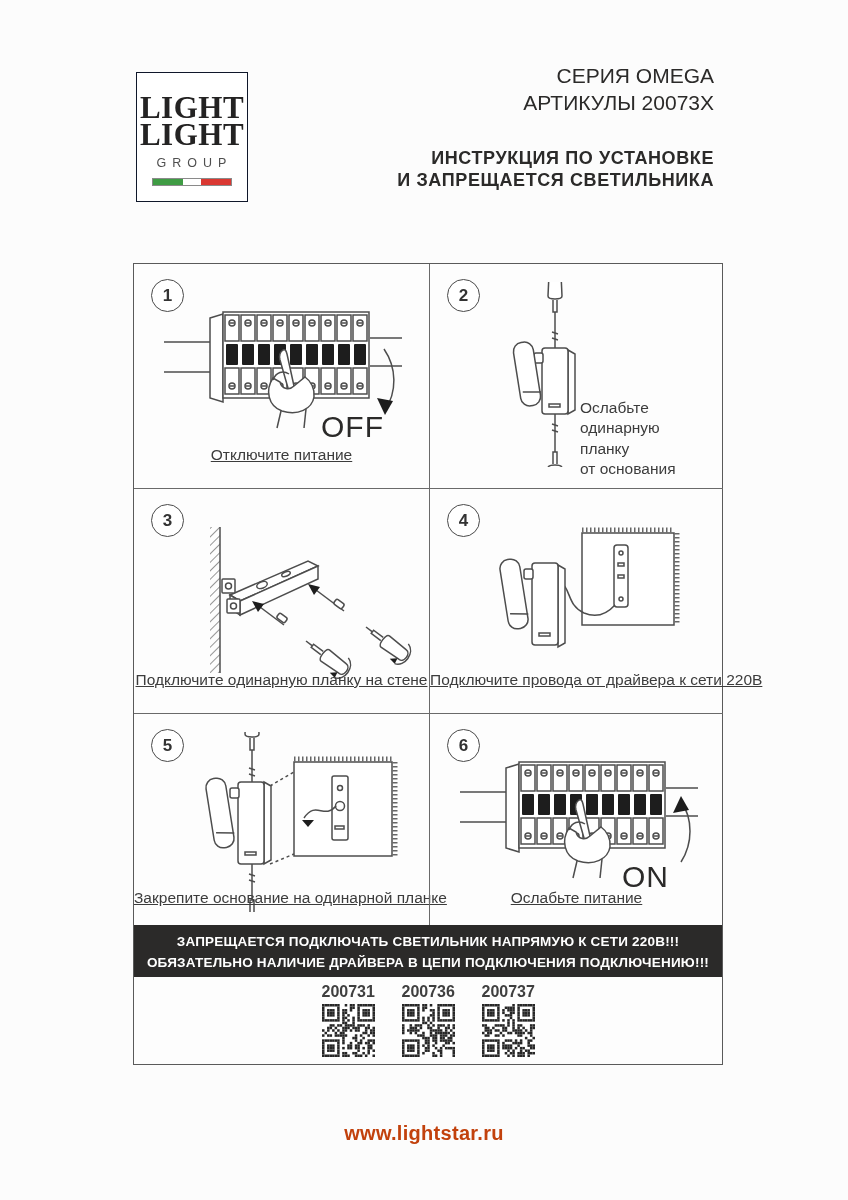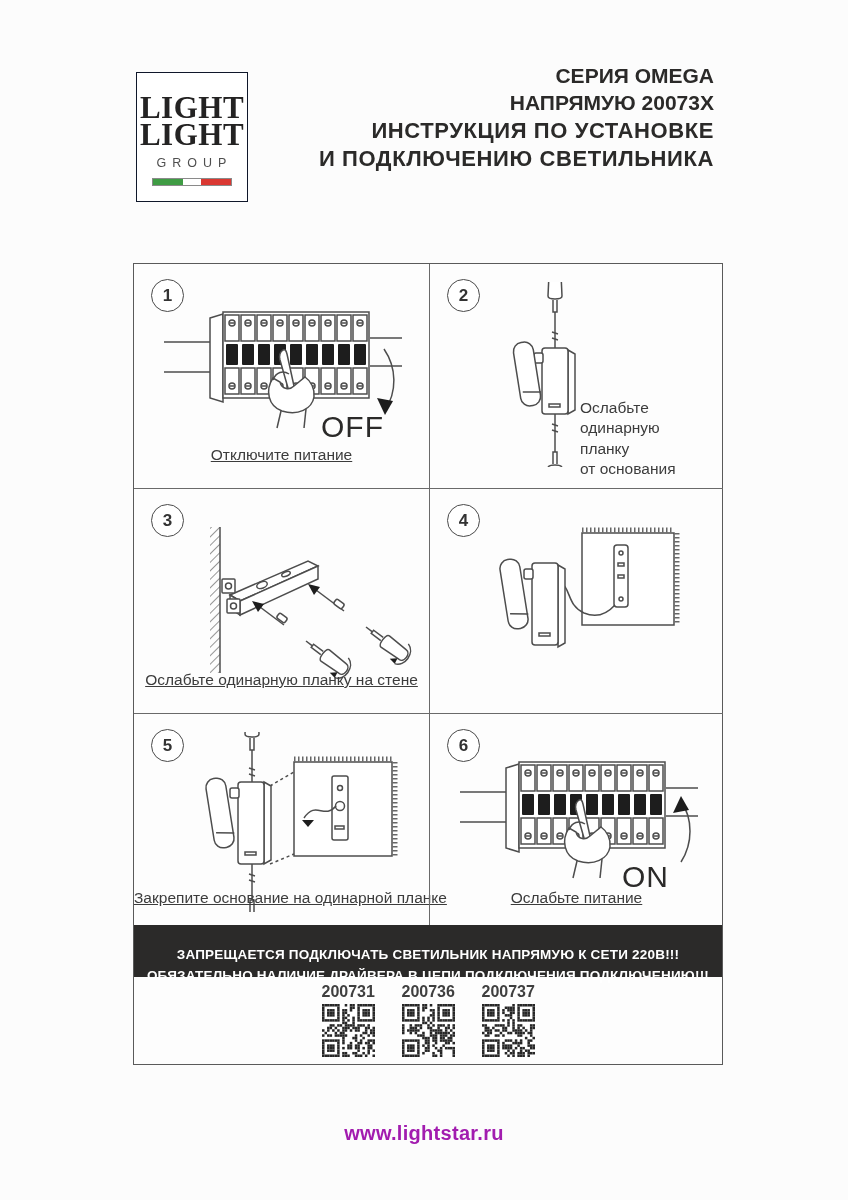--- a/index.html
+++ b/index.html
@@ -24,22 +24,22 @@
   }
   .logo-flag {
     display:flex; width:80px; height:8px; margin:8px auto 0 auto;
     border:1px solid #8a8a8a;
   }
   .logo-flag span { height:100%; }
   
   .hdr {
     position:absolute; right:134px; top:62px; text-align:right;
   }
-  .hdr-series { font-size:21px; font-weight:700; line-height:1.3; }
-  .hdr-title  { font-size:22px; font-weight:700; line-height:1.27; letter-spacing:0.6px; }
+  .hdr-series { font-size:21px; font-weight:400; line-height:1.3; }
+  .hdr-title  { margin-top:30px; font-size:18px; font-weight:700; line-height:1.27; letter-spacing:0.6px; }
   
   .grid {
     position:absolute; left:133px; top:263px; width:590px; height:802px;
     border:1px solid #5a5a5a; background:#fdfdfd;
   }
   .cell { position:absolute; width:295px; }
   .cell.right { border-left:1px solid #6a6a6a; width:294px; }
   .cell.hline { border-bottom:1px solid #6a6a6a; }
   .c1 { left:0;   top:0;   height:225px; }
   .c2 { left:295px;top:0;  height:225px; }
@@ -66,35 +66,35 @@
   .illus { position:absolute; left:0; top:30px; }
   .c2 .illus, .c5 .illus { top:18px; }
   svg .ln  { stroke:#4d4d4d; stroke-width:1.5; fill:none; }
   svg .lnf { stroke:#4d4d4d; stroke-width:1.5; fill:#fff; }
   svg .blk { fill:#1d1d1d; stroke:none; }
   svg text.big { font-family:"Liberation Sans",sans-serif; font-size:30px; fill:#2b2a29; letter-spacing:1px; }
   
   .band {
     position:absolute; left:0; top:661px; width:100%; height:52px;
     background:#2b2a29; color:#ffffff; text-align:center;
-    font-size:13.5px; font-weight:700; line-height:1.58; padding-top:19px;
+    font-size:13.5px; font-weight:700; line-height:1.58; padding-top:6px;
     letter-spacing:0.2px;
   }
   
   .qr-row {
     position:absolute; left:0; top:713px; width:100%; height:88px;
     display:flex; justify-content:center; gap:27px; padding-top:6px;
   }
   .qr-item { width:53px; text-align:center; }
   .qr-label { font-size:16px; font-weight:700; color:#3f3f3f; margin-bottom:3px;text-align:center; }
   .qr { display:block; width:53px; height:53px; }
   
   .site {
     position:absolute; left:0; top:1122px; width:100%; text-align:center;
-    font-size:20px; font-weight:700; color:#a21caf; letter-spacing:0.3px;
+    font-size:20px; font-weight:700; color:#c2410c; letter-spacing:0.3px;
   }
 </style>
 </head>
 <body>
 
 <div class="page">
 
   <svg width="0" height="0" style="position:absolute" aria-hidden="true">
     <defs>
       <g id="sd">
@@ -128,24 +128,24 @@
     <div class="logo-group">GROUP</div>
     <div class="logo-flag">
       <span style="width: 38%; background: rgb(63, 156, 68);"></span>
       <span style="width: 24%; background: rgb(255, 255, 255);"></span>
       <span style="width: 38%; background: rgb(218, 56, 50);"></span>
     </div>
   </div>
 
   <div class="hdr">
     <div class="hdr-series">СЕРИЯ OMEGA</div>
-    <div class="hdr-series">НАПРЯМУЮ 20073X</div>
+    <div class="hdr-series">АРТИКУЛЫ 20073X</div>
     <div class="hdr-title">
       <div>ИНСТРУКЦИЯ ПО УСТАНОВКЕ</div>
-      <div>И ПОДКЛЮЧЕНИЮ СВЕТИЛЬНИКА</div>
+      <div>И ЗАПРЕЩАЕТСЯ СВЕТИЛЬНИКА</div>
     </div>
   </div>
 
   <div class="grid">
 
     <div class="cell c1 hline">
       <div class="step-circle">1</div>
       <svg class="illus" width="295" height="160" viewBox="0 0 295 160">
         <use href="#breaker-panel"></use>
         <g id="bk1">
@@ -264,21 +264,21 @@
         <ellipse class="ln" cx="152" cy="55" rx="4.5" ry="2.2" transform="rotate(-22 152 55)"></ellipse>
         <path class="ln" d="M150,106 L122,85"></path>
         <rect class="lnf" x="143" y="96" width="10" height="6" rx="2" transform="rotate(37 148 99)"></rect>
         <polygon class="blk" points="118,82 130,85 124,93"></polygon>
         <use href="#sd" transform="translate(172,122) rotate(127)"></use>
         <path class="ln" d="M210,92 L178,68"></path>
         <rect class="lnf" x="200" y="82" width="10" height="6" rx="2" transform="rotate(37 205 85)"></rect>
         <polygon class="blk" points="174,65 186,68 180,76"></polygon>
         <use href="#sd" transform="translate(232,108) rotate(127)"></use>
       </svg>
-      <div class="caption cap-row12">Ослабьте одинарную планку на стене</div>
+      <div class="caption cap-row12">Подключите одинарную планку на стене</div>
     </div>
 
     <div class="cell c4 right hline">
       <div class="step-circle">4</div>
       <svg class="illus" width="295" height="170" viewBox="0 0 295 170">
         <rect class="lnf" x="152" y="14" width="92" height="92"></rect>
         <path d="M152,11 l92,0" stroke="#666" stroke-width="5" stroke-dasharray="1.5 2.5" fill="none"></path>
         <path d="M247,14 l0,92" stroke="#666" stroke-width="5" stroke-dasharray="1.5 2.5" fill="none"></path>
         <rect class="lnf" x="184" y="26" width="14" height="62" rx="3"></rect>
         <circle class="ln" cx="191" cy="34" r="2"></circle>
@@ -286,20 +286,21 @@
         <rect class="ln" x="188" y="56" width="6" height="3"></rect>
         <circle class="ln" cx="191" cy="80" r="2"></circle>
         <path class="ln" d="M128,62 C142,68 136,86 154,94 C166,99 176,96 185,86" stroke-width="1.8"></path>
         <polygon class="lnf" points="128,46 135,50 135,124 128,128"></polygon>
         <rect class="lnf" x="102" y="44" width="26" height="82" rx="3"></rect>
         <rect class="lnf" x="94" y="50" width="9" height="10" rx="2"></rect>
         <rect class="lnf" x="74" y="40" width="20" height="70" rx="9" transform="rotate(-9 84 75)"></rect>
         <path class="ln" d="M77,94 l18,3" transform="rotate(-9 84 75)"></path>
         <rect class="ln" x="109" y="114" width="11" height="3"></rect>
       </svg>
+      <div class="caption cap-row12">Подключите провода от драйвера к сети 220В</div>
     </div>
 
     <div class="cell c5">
       <div class="step-circle">5</div>
       <svg class="illus" width="295" height="180" viewBox="0 0 295 180">
         <rect class="lnf" x="160" y="30" width="98" height="94"></rect>
         <path d="M160,27 l98,0" stroke="#666" stroke-width="5" stroke-dasharray="1.5 2.5" fill="none"></path>
         <path d="M261,30 l0,94" stroke="#666" stroke-width="5" stroke-dasharray="1.5 2.5" fill="none"></path>
         <rect class="lnf" x="198" y="44" width="16" height="64" rx="2"></rect>
         <circle class="ln" cx="206" cy="56" r="2.5"></circle>

